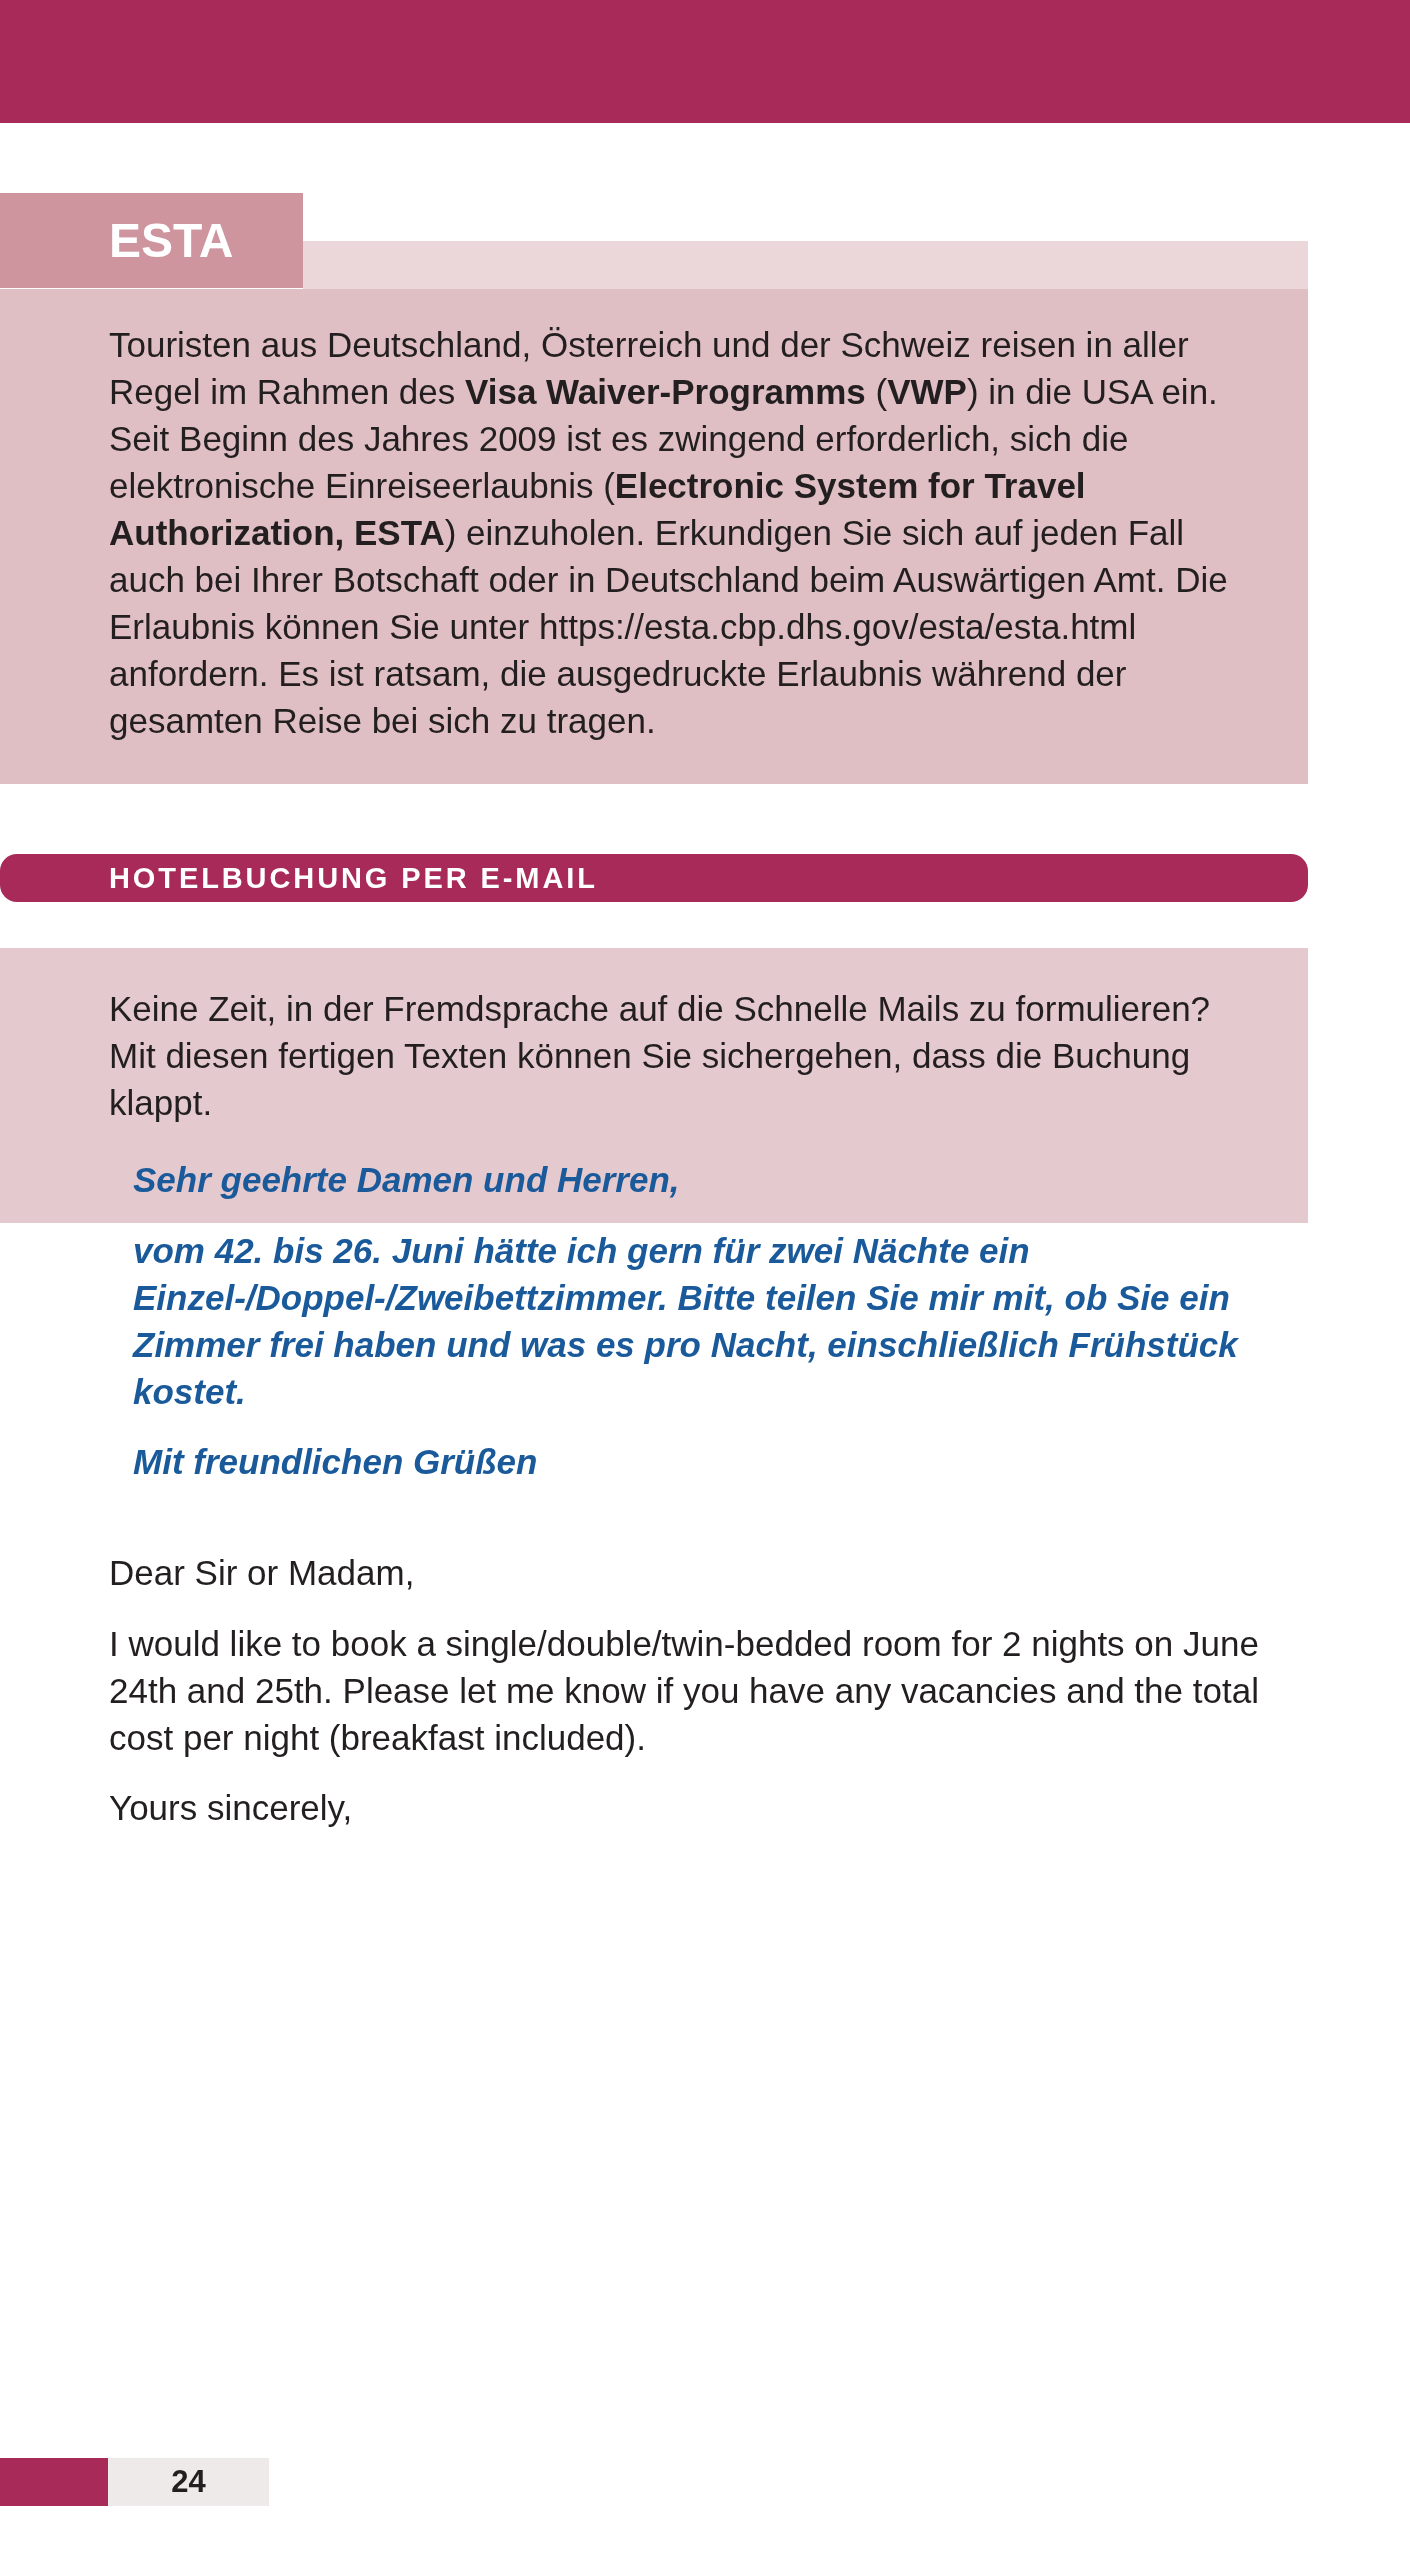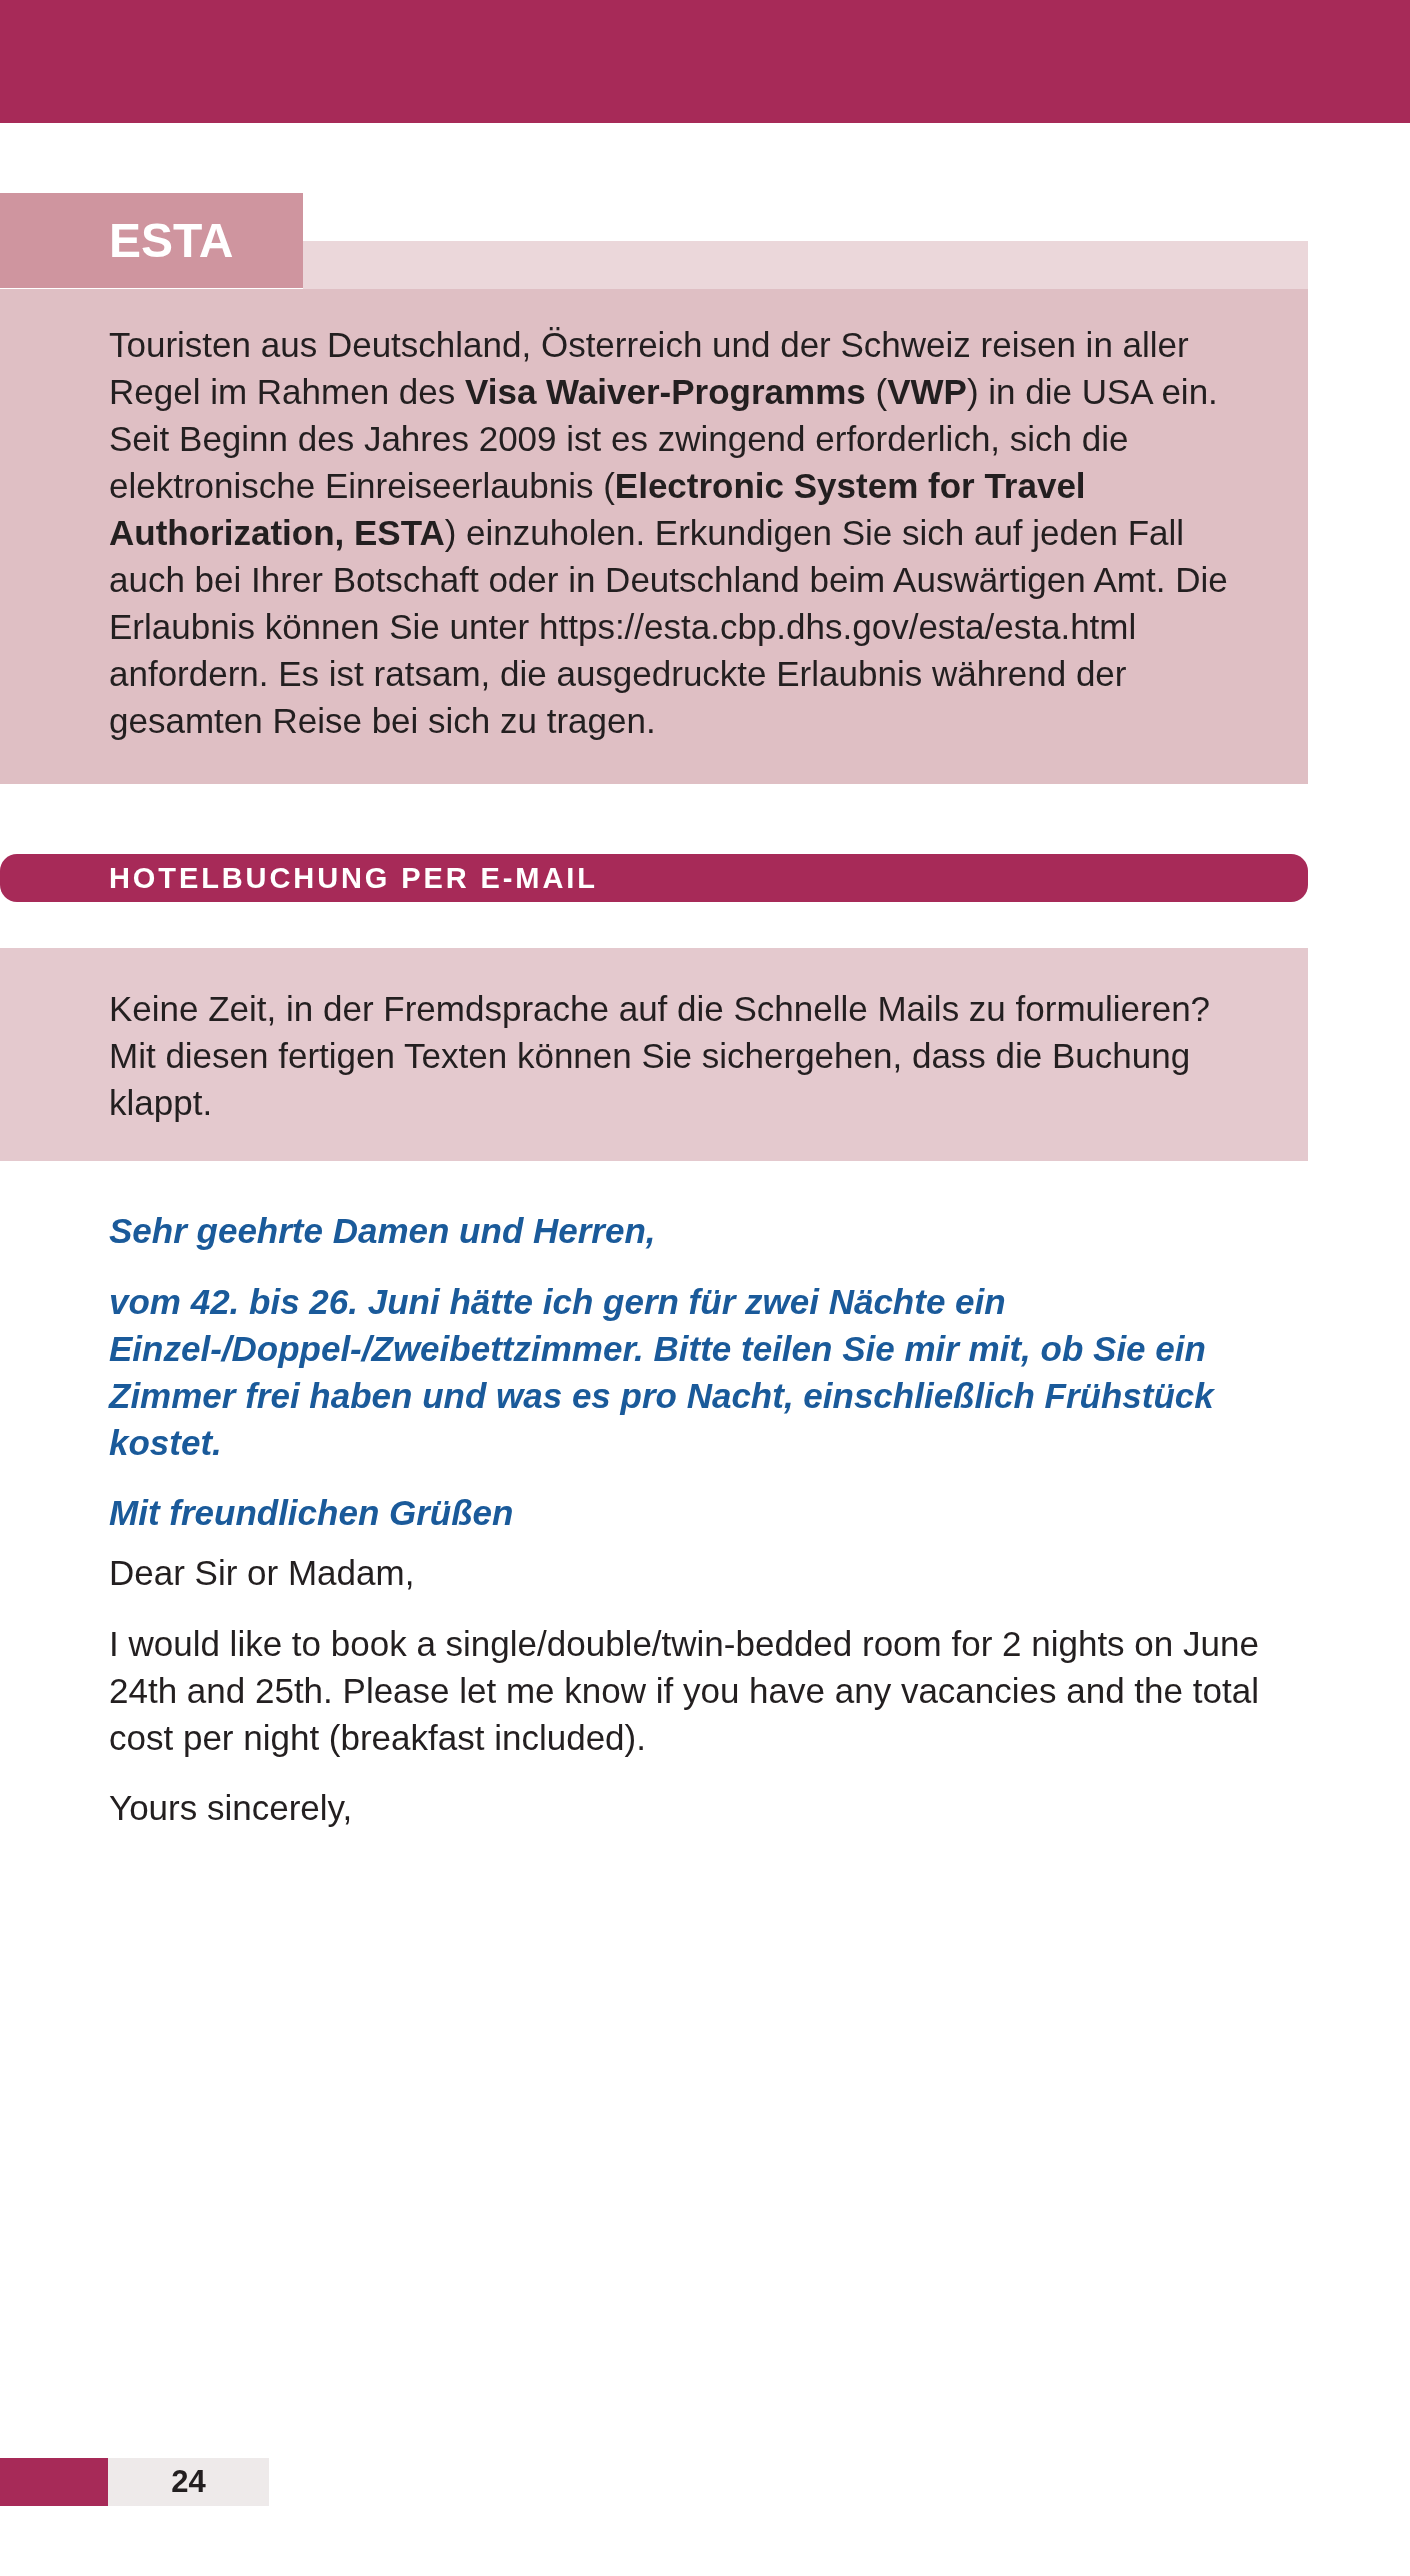--- a/index.html
+++ b/index.html
@@ -23,25 +23,25 @@
   }
   .body-text { font-size: 35px; line-height: 47px; margin: 0; }
   .body-text b { font-weight: bold; }
   .section-bar {
     position: absolute; left: 0; top: 854px; width: 1308px; height: 48px;
     background: var(--accent); box-sizing: border-box; padding-left: 109px;
     display: flex; align-items: center; border-radius: 17px;
   }
   .section-bar span { color: #fff; font-weight: bold; font-size: 29px; letter-spacing: 2.9px; }
   .intro-box {
-    position: absolute; left: 0; top: 948px; width: 1308px; height: 213px;
+    position: absolute; left: 0; top: 948px; width: 1308px; height: 275px;
     background: var(--box2); box-sizing: border-box; padding: 37px 44px 0 109px;
   }
   .letter { position: absolute; left: 109px; width: 1175px; }
-  .letter-de { top: 1207px; color: var(--blue); font-style: italic; font-weight: bold; }
+  .letter-de { top: 1156px; color: var(--blue); font-style: italic; font-weight: bold; margin-left: 24px; }
   .letter-en { top: 1549px; color: #231f20; }
   .letter p { font-size: 35px; line-height: 47px; margin: 0 0 23.5px 0; }
   .page-num-red { position: absolute; left: 0; top: 2458px; width: 108px; height: 48px; background: var(--accent); }
   .page-num-box {
     position: absolute; left: 108px; top: 2458px; width: 161px; height: 48px;
     background: #eeeaea; display: flex; align-items: center; justify-content: center;
   }
   .page-num-box span { font-size: 31px; font-weight: bold; color: #231f20; }
 </style>
 </head>

